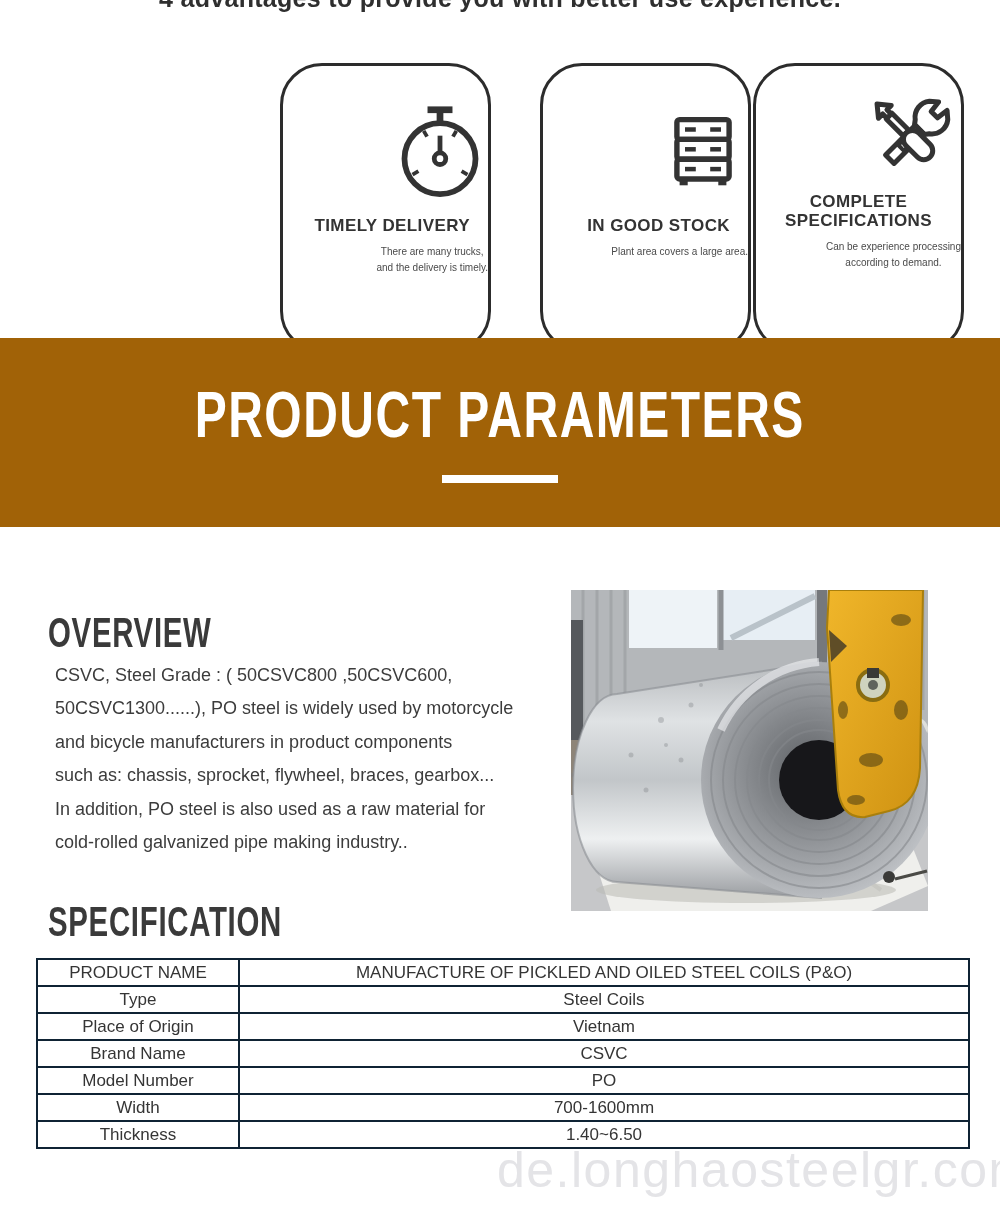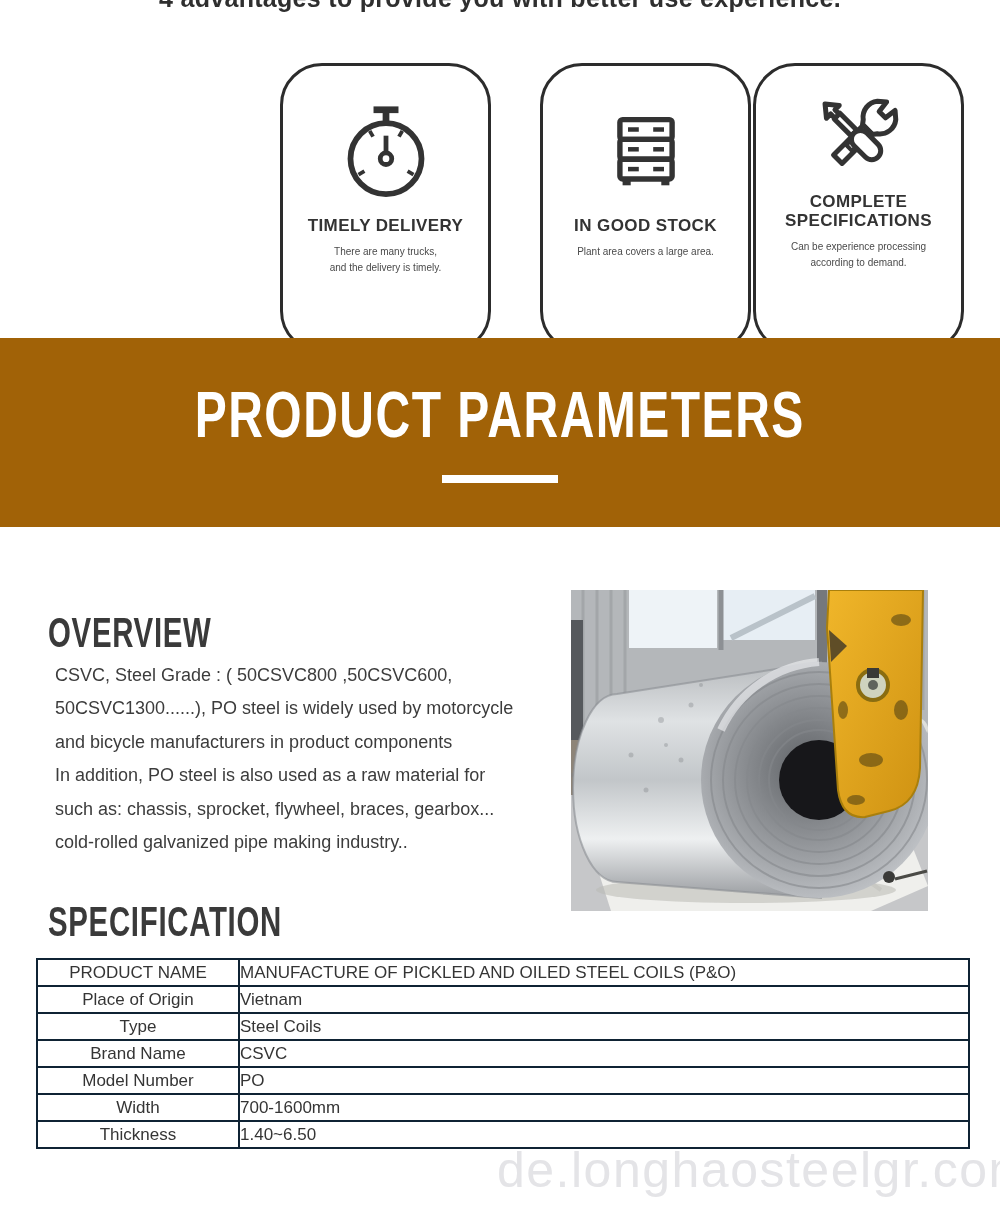--- a/index.html
+++ b/index.html
@@ -6,21 +6,21 @@
   .page{position:relative;width:1000px;height:1206px;background:#fff;overflow:hidden;
         font-family:"Liberation Sans",sans-serif;color:#333;}
 
   
   .top-caption{position:absolute;top:-17px;left:0;width:100%;text-align:center;
                font-size:25px;font-weight:bold;color:#2f2f2f;line-height:30px;letter-spacing:.3px;}
 
   
   .adv-card{position:absolute;top:63px;width:211px;height:290px;border:3px solid #2c2c2c;
             border-radius:42px;box-sizing:border-box;background:#fff;
-            display:flex;flex-direction:column;align-items:center;}
+            display:flex;flex-direction:column;align-items:flex-end;}
   .adv-card .icon-wrap{height:128px;margin-top:22px;display:flex;align-items:center;justify-content:center;}
   .adv-card.compact .icon-wrap{height:108px;margin-top:18px;}
   .adv-title{font-size:17px;font-weight:bold;color:#333;text-align:center;line-height:19px;
              letter-spacing:.4px;padding:0 18px;}
   .adv-desc{margin-top:9px;font-size:10px;color:#4a4a4a;text-align:center;line-height:15.5px;}
   .icon-stroke{stroke:#333;fill:#fff;stroke-linejoin:round;stroke-linecap:round;}
 
   
   .banner{position:absolute;top:338px;left:0;width:100%;height:189px;background:#a16207;
           display:flex;flex-direction:column;align-items:center;justify-content:center;}
@@ -39,21 +39,21 @@
   .overview-text div{font-size:18px;color:#3c3c3c;line-height:33.4px;white-space:nowrap;margin-left:7px;}
 
   
   .coil-photo{position:absolute;left:571px;top:590px;width:357px;height:321px;}
 
   
   .spec-table{position:absolute;left:36px;top:958px;z-index:2;border-collapse:collapse;}
   .spec-table td{border:2px solid #0f2334;height:25px;font-size:17px;color:#353535;
                  background:transparent;padding:0;}
   .spec-table td.lbl{width:200px;text-align:center;}
-  .spec-table td.val{width:728px;text-align:left;margin-top:19px;}
+  .spec-table td.val{width:728px;text-align:center;margin-top:19px;}
 
   
   .watermark{position:absolute;left:497px;top:1141px;z-index:1;font-size:50px;color:#e4e4e7;
              letter-spacing:1.5px;white-space:nowrap;}
 </style>
 </head>
 <body>
 
 <div class="page">
 
@@ -131,22 +131,22 @@
   <div class="banner">
     <div class="banner-title">PRODUCT PARAMETERS</div>
     <div class="banner-underline"></div>
   </div>
 
   <div class="sec-heading" id="overview-heading">OVERVIEW</div>
   <div class="overview-text">
     <div>CSVC, Steel Grade : ( 50CSVC800 ,50CSVC600,</div>
     <div>50CSVC1300......),   PO steel is widely used by motorcycle</div>
     <div>and bicycle manufacturers in product components</div>
+    <div>such as: chassis, sprocket, flywheel, braces, gearbox...</div>
     <div>In addition, PO steel is also used as a raw material for</div>
-    <div>such as: chassis, sprocket, flywheel, braces, gearbox...</div>
     <div>cold-rolled galvanized pipe making industry..</div>
   </div>
 
   <svg class="coil-photo" viewBox="0 0 357 321">
     <defs>
       <linearGradient id="bodyGrad" x1="0" y1="0" x2="0" y2="1">
         <stop offset="0" stop-color="#b7babd"></stop>
         <stop offset="0.25" stop-color="#dfe2e4"></stop>
         <stop offset="0.5" stop-color="#c2c6c9"></stop>
         <stop offset="0.75" stop-color="#eef0f1"></stop>
@@ -246,28 +246,28 @@
 
   <div class="sec-heading" id="spec-heading">SPECIFICATION</div>
 
   <table class="spec-table">
     <tbody>
       <tr>
         <td class="lbl">PRODUCT NAME</td>
         <td class="val">MANUFACTURE OF PICKLED AND OILED STEEL COILS (P&amp;O)</td>
       </tr>
       <tr>
+        <td class="lbl">Type</td>
+        <td class="val">Steel Coils</td>
+      </tr>
+      <tr>
         <td class="lbl">Place of Origin</td>
         <td class="val">Vietnam</td>
       </tr>
       <tr>
-        <td class="lbl">Type</td>
-        <td class="val">Steel Coils</td>
-      </tr>
-      <tr>
         <td class="lbl">Brand Name</td>
         <td class="val">CSVC</td>
       </tr>
       <tr>
         <td class="lbl">Model Number</td>
         <td class="val">PO</td>
       </tr>
       <tr>
         <td class="lbl">Width</td>
         <td class="val">700-1600mm</td>

